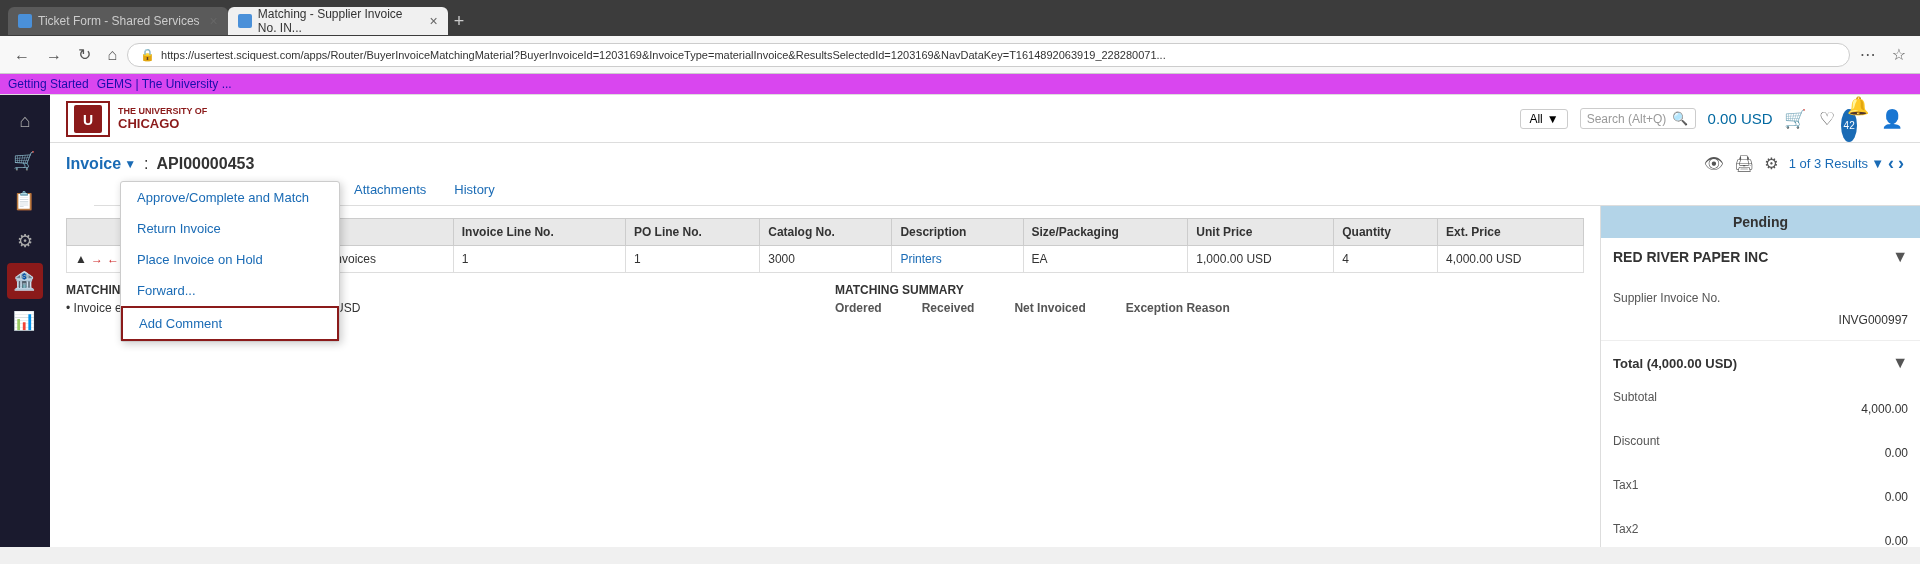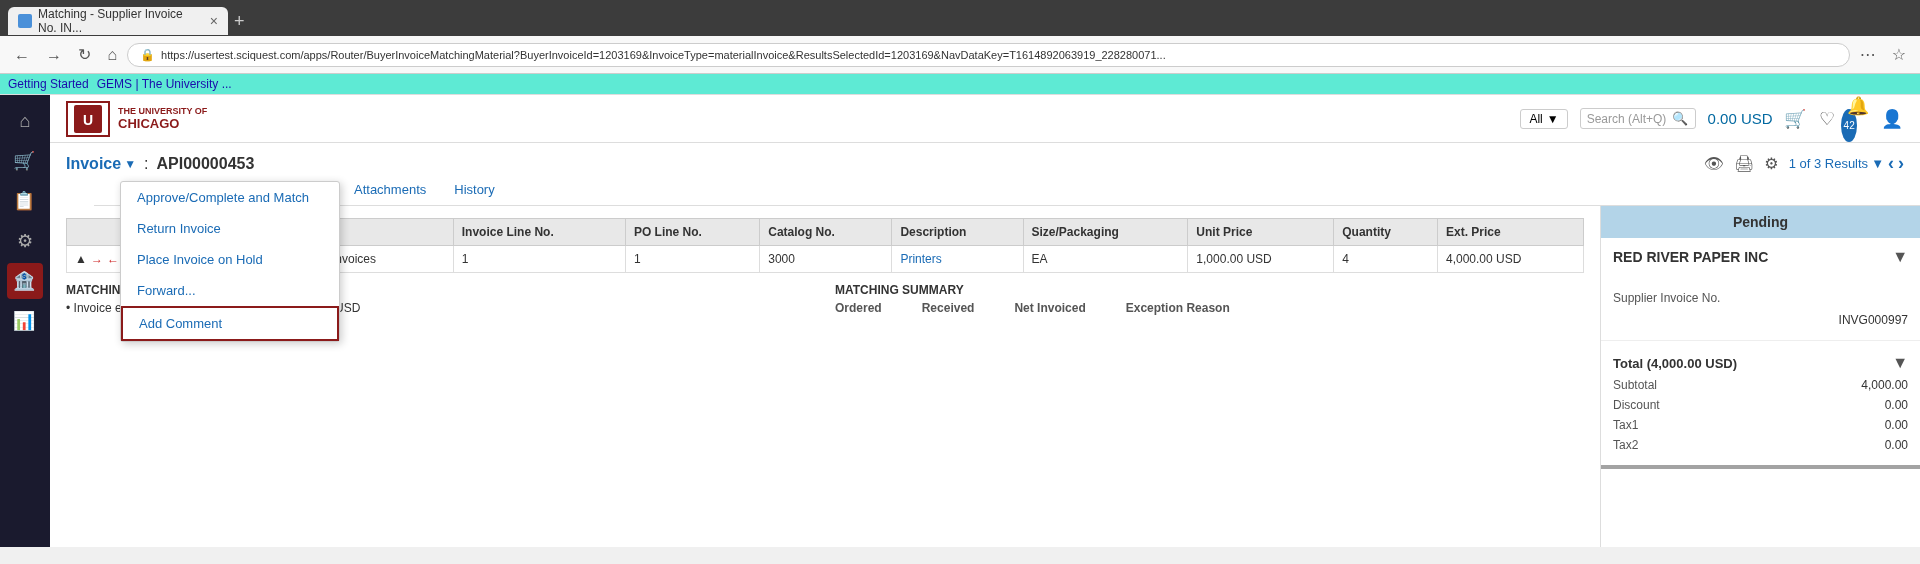--- a/index.html
+++ b/index.html
@@ -13,21 +13,21 @@
     .tab-favicon { width: 14px; height: 14px; background: #4a90d9; border-radius: 2px; flex-shrink: 0; }
     .tab-close { cursor: pointer; color: #666; font-size: 14px; margin-left: 4px; }
     .tab-add { color: #ccc; font-size: 18px; margin-left: 6px; cursor: pointer; }
     .browser-nav { display: flex; align-items: center; padding: 4px 8px; background: #f8f8f8; border-bottom: 1px solid #ccc; height: 38px; gap: 4px; }
     .nav-btn { background: none; border: none; cursor: pointer; font-size: 16px; color: #555; padding: 2px 6px; }
     .nav-btn:disabled { color: #bbb; }
     .address-bar { flex: 1; background: #fff; border: 1px solid #ccc; border-radius: 20px; padding: 4px 12px; font-size: 12px; color: #333; display: flex; align-items: center; gap: 6px; }
     .address-bar-lock { color: #666; font-size: 12px; }
     .address-text { flex: 1; font-size: 11px; color: #333; overflow: hidden; text-overflow: ellipsis; white-space: nowrap; }
     .nav-extra { display: flex; align-items: center; gap: 4px; }
-    .bookmarks-bar { background: #5eead4; border-bottom: 1px solid #ddd; padding: 3px 8px; font-size: 12px; display: flex; align-items: center; gap: 8px; }
+    .bookmarks-bar { background: #d946ef; border-bottom: 1px solid #ddd; padding: 3px 8px; font-size: 12px; display: flex; align-items: center; gap: 8px; }
     .bookmark-item { color: #1a0dab; cursor: pointer; white-space: nowrap; }
 
     
     .app-container { display: flex; height: 452px; background: #fff; }
 
     
     .sidebar { width: 50px; background: #1a1a2e; display: flex; flex-direction: column; align-items: center; padding: 8px 0; gap: 4px; }
     .sidebar-icon { width: 36px; height: 36px; display: flex; align-items: center; justify-content: center; color: #aaa; cursor: pointer; border-radius: 4px; font-size: 18px; }
     .sidebar-icon.active { background: #8b1a1a; color: #fff; }
 
@@ -87,28 +87,33 @@
     
     .right-panel { width: 320px; background: #fff; border-left: 1px solid #ddd; overflow-y: auto; }
     .pending-header { background: #b3d4e8; padding: 8px 12px; font-size: 14px; font-weight: bold; color: #333; text-align: center; }
     .supplier-section { padding: 10px 12px; border-bottom: 1px solid #eee; }
     .supplier-name { font-size: 14px; font-weight: bold; color: #333; display: flex; justify-content: space-between; align-items: center; }
     .supplier-row { display: flex; justify-content: space-between; align-items: center; padding: 3px 0; font-size: 12px; color: #555; }
     .supplier-value { color: #333; font-weight: normal; margin-top: 44px; }
     .total-section { padding: 10px 12px; border-bottom: 4px solid #a3a3a3; }
     .total-row { display: flex; justify-content: space-between; align-items: center; padding: 3px 0; font-size: 12px; color: #555; }
     .total-label { font-size: 13px; font-weight: bold; color: #333; display: flex; justify-content: space-between; width: 100%; align-items: center; }
-    .total-value { color: #333; }
+    .total-value { color: #333; margin-top: 24px; }
     .chevron { font-size: 16px; color: #555; cursor: pointer; }
   </style>
 </head>
 <body>
 
 <div class="browser-chrome">
   <div class="browser-tab-bar">
+    <div class="browser-tab inactive">
+      <div class="tab-favicon"></div>
+      <span>Ticket Form - Shared Services</span>
+      <span class="tab-close">×</span>
+    </div>
     <div class="browser-tab">
       <div class="tab-favicon"></div>
       <span>Matching - Supplier Invoice No. IN...</span>
       <span class="tab-close">×</span>
     </div>
     <span class="tab-add">+</span>
   </div>
   <div class="browser-nav">
     <button class="nav-btn">←</button>
     <button class="nav-btn">→</button>

